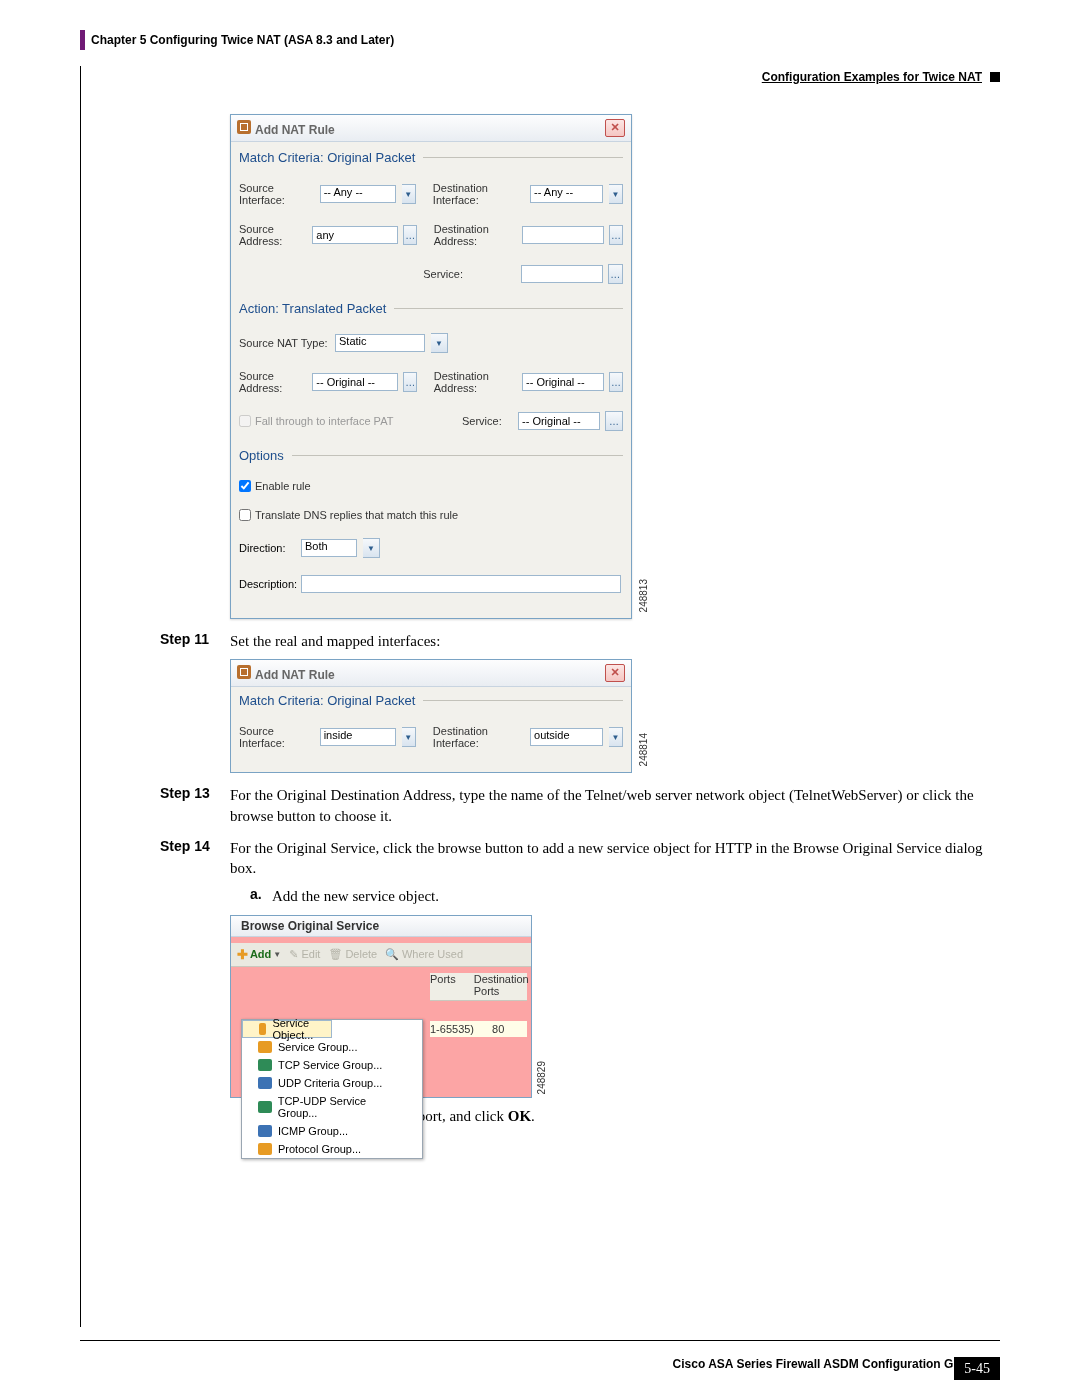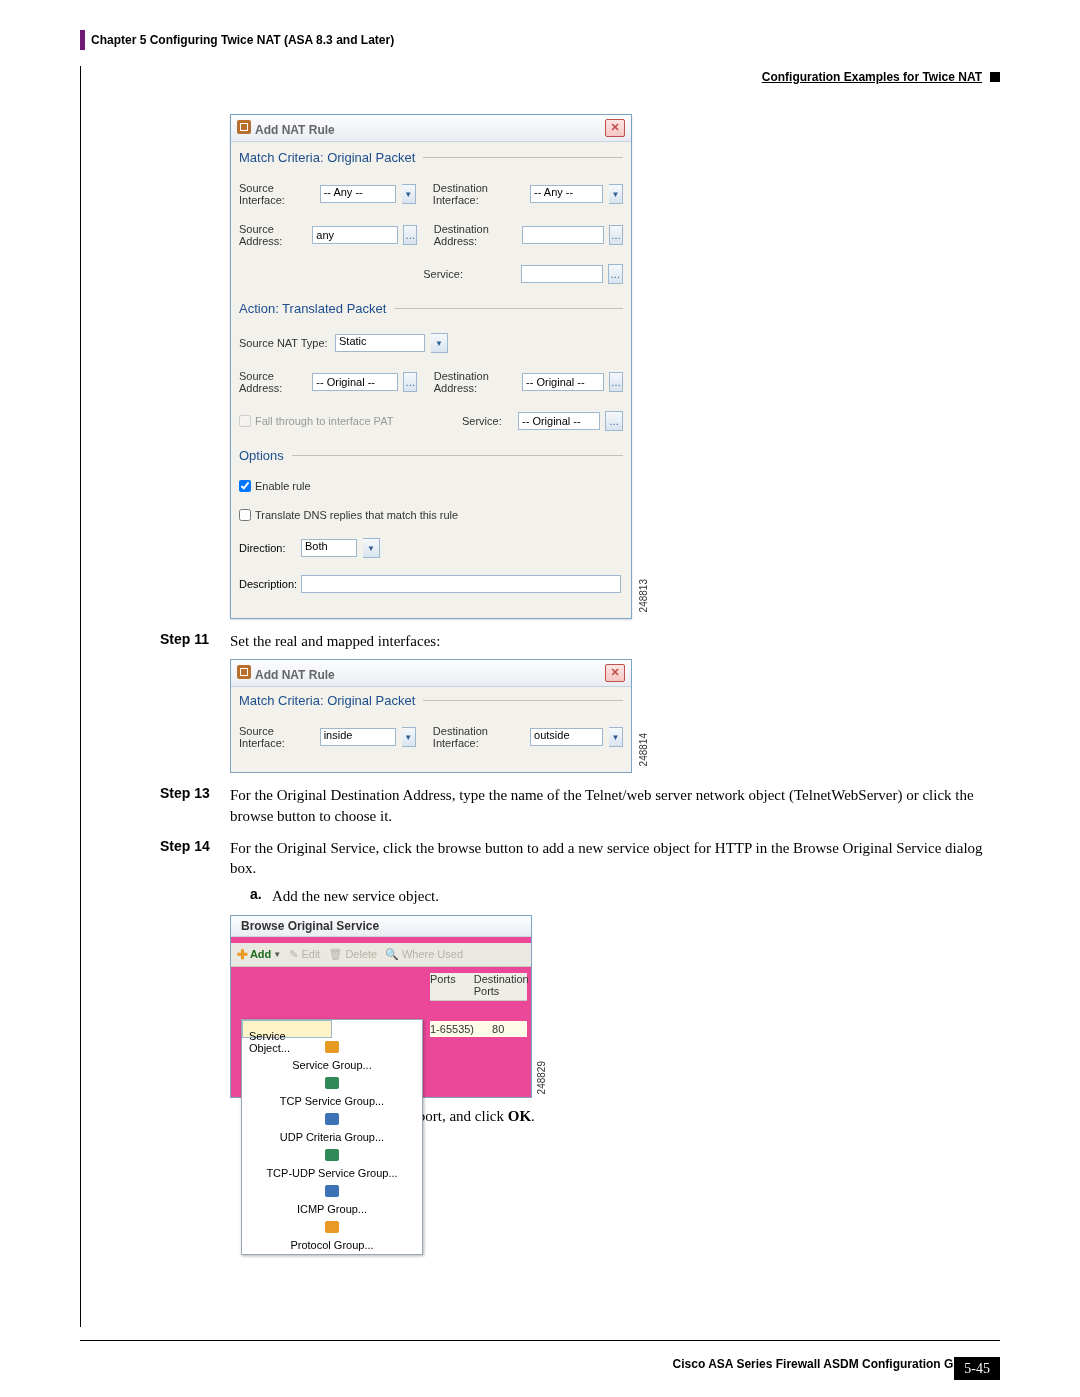--- a/index.html
+++ b/index.html
@@ -76,29 +76,29 @@
   .btnrow { text-align:center; padding:6px 0 2px 0;}
   .btn { display:inline-block;min-width:56px;padding:2px 10px;border:1px solid #9db7ce;border-radius:3px;background:linear-gradient(#fdfdfe,#e5edf4);font-size:11px;margin:0 4px;cursor:pointer;}
   .sidecode { position:absolute; right:-18px; bottom:6px; font-family:Arial,sans-serif; font-size:10px; color:#333; writing-mode:vertical-rl; transform:rotate(180deg);}
 
   
   .dlg2 { width:400px; border:1px solid #7aa3c4; background:#f2f1ec; font-family:Tahoma,Arial,sans-serif; font-size:11px; position:relative;}
   .dlg2 .dlg-body { padding:4px 8px 6px 8px;}
 
   
   .dlg3 {
-    width:300px;border:1px solid #7aa3c4;font-family:Tahoma,Arial,sans-serif;font-size:11px;position:relative;background:#ec4899;
+    width:300px;border:1px solid #7aa3c4;font-family:Tahoma,Arial,sans-serif;font-size:11px;position:relative;background:#fca5a5;
   }
   .dlg3 .title3 { background:linear-gradient(#fdfdfe,#e9edf2);border-bottom:1px solid #c8d4e0;padding:3px 6px;font-weight:bold;color:#333;font-size:12px;display:flex;align-items:center;gap:4px;}
   .toolbar3 { display:flex;gap:8px;padding:4px 6px;border-bottom:1px solid #c9c8be;background:#eae9e1;align-items:center;}
   .tb-add { color:#1a6b1a;font-weight:bold;cursor:pointer;display:flex;align-items:center;gap:2px;font-size:11px;}
   .tb-add .plus { color:#e79b24;font-weight:bold;font-size:13px;}
   .tb-disabled { color:#b4b3a8;display:flex;align-items:center;gap:3px;font-size:11px;}
   .menu3 { position:absolute; left:10px; top:52px; width:180px; background:#fff;border:1px solid #9aa6b2;box-shadow:1px 1px 3px rgba(0,0,0,0.3);}
-  .menu3 .mi { display:flex;align-items:center;gap:6px;padding:3px 6px;font-size:11px;cursor:pointer;flex-direction:column;}
+  .menu3 .mi { display:flex;align-items:center;gap:6px;padding:3px 16px;font-size:11px;cursor:pointer;}
   .menu3 .mi.sel { background:#fff4c8;}
   .menu3 .mico { width:14px;height:12px;display:inline-block;border-radius:2px;}
   .tbl3 { margin-left:195px; padding:6px 4px; font-size:11px;}
   .hdr3 { display:flex;gap:18px;color:#333;border-bottom:1px solid #c9c8be;padding-bottom:3px;background:#efeee6;}
   .row3 { display:flex;gap:18px;color:#333;padding:2px 0;background:#fffde8;}
   .sidecode3 { position:absolute; right:-16px; bottom:2px; font-family:Arial,sans-serif;font-size:10px;color:#333;writing-mode:vertical-rl;transform:rotate(180deg);}
 
   
   .footer {
     position:absolute; bottom:26px; left:80px; right:80px;

